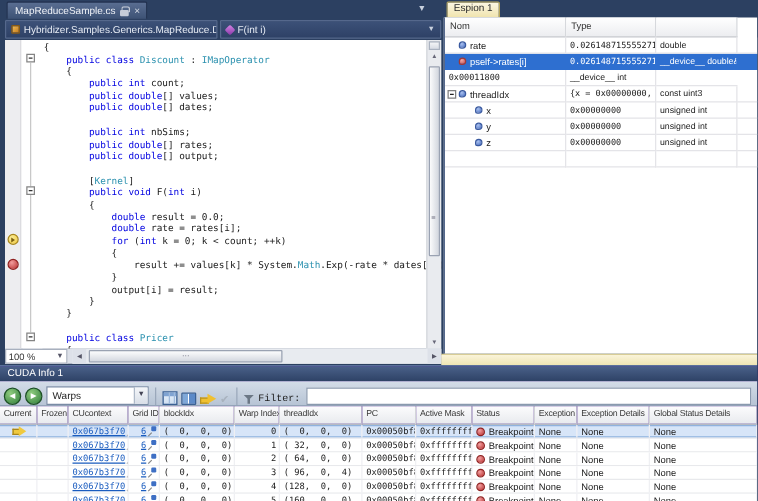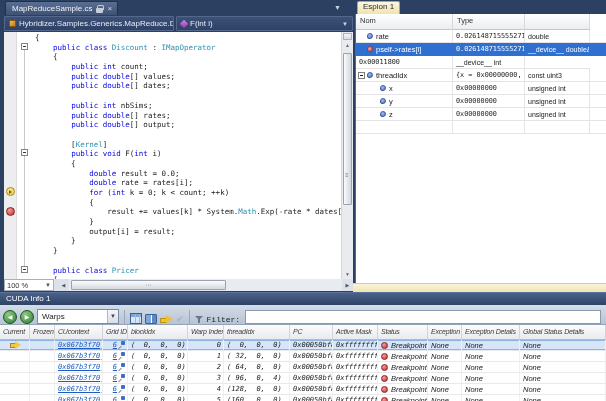--- a/index.html
+++ b/index.html
@@ -97,21 +97,21 @@
 .icon-yarrow{position:relative;width:13px;height:9px;}
 .icon-yarrow::before{content:"";position:absolute;left:0;top:3px;width:6px;height:3px;background:#F0C030;border:1px solid #B8921E;border-right:none;}
 .icon-yarrow::after{content:"";position:absolute;left:6px;top:0;border-left:7px solid #F0C030;border-top:4px solid transparent;border-bottom:4px solid transparent;}
 .icon-check{color:#A8B2BE;font-size:9px;line-height:9px;}
 .icon-funnel{position:relative;width:9px;height:9px;}
 .icon-funnel::before{content:"";position:absolute;left:0;top:1px;border-left:4px solid transparent;border-right:4px solid transparent;border-top:4px solid #6B7785;}
 .icon-funnel::after{content:"";position:absolute;left:3px;top:4px;width:2px;height:4px;background:#6B7785;}
 .filter-label{font-size:8px;color:#222;margin-right:2px;font-family:Liberation Mono, monospace;}
 .filter-input{flex:1;height:14px;border:1px solid #8A99AE;background:#fff;font-size:8px;padding:0 2px;margin-right:2px;}
 
-#cuda-head,.crow{display:grid;grid-template-columns:30px 25px 48px 25px 60px 36px 66px 43px 45px 50px 34px 58px minmax(0,1fr);font-style:italic;}
+#cuda-head,.crow{display:grid;grid-template-columns:30px 25px 48px 25px 60px 36px 66px 43px 45px 50px 34px 58px minmax(0,1fr);}
 .chc{height:15px;font-size:7px;color:#3A3A3A;letter-spacing:-0.2px;padding:3px 1px 0 3px;white-space:nowrap;overflow:hidden;
  background:linear-gradient(#FCFCFD,#E8EAEE);border-right:1px solid #D2D4D8;border-bottom:1px solid #B6BAC2;}
 .cuda-rows{height:61px;overflow:hidden;background:#fff;}
 .crow{height:11px;background:#fff;border-bottom:1px solid #E8E9EC;}
 .crow.sel{background:#D7E5F8;box-shadow:inset 0 1px 0 #8FB2DE,inset 0 -1px 0 #8FB2DE;}
 .cc{display:flex;align-items:center;padding-left:3px;border-right:1px solid #EFF0F3;overflow:hidden;white-space:pre;font-size:7.5px;color:#1A1A1A;}
 .cc.rt{justify-content:flex-end;padding-right:2px;}
 .cc.ctr{justify-content:center;}
 .cc .mono{font-size:7px;}
 .lnk{color:var(--link);text-decoration:underline;}

